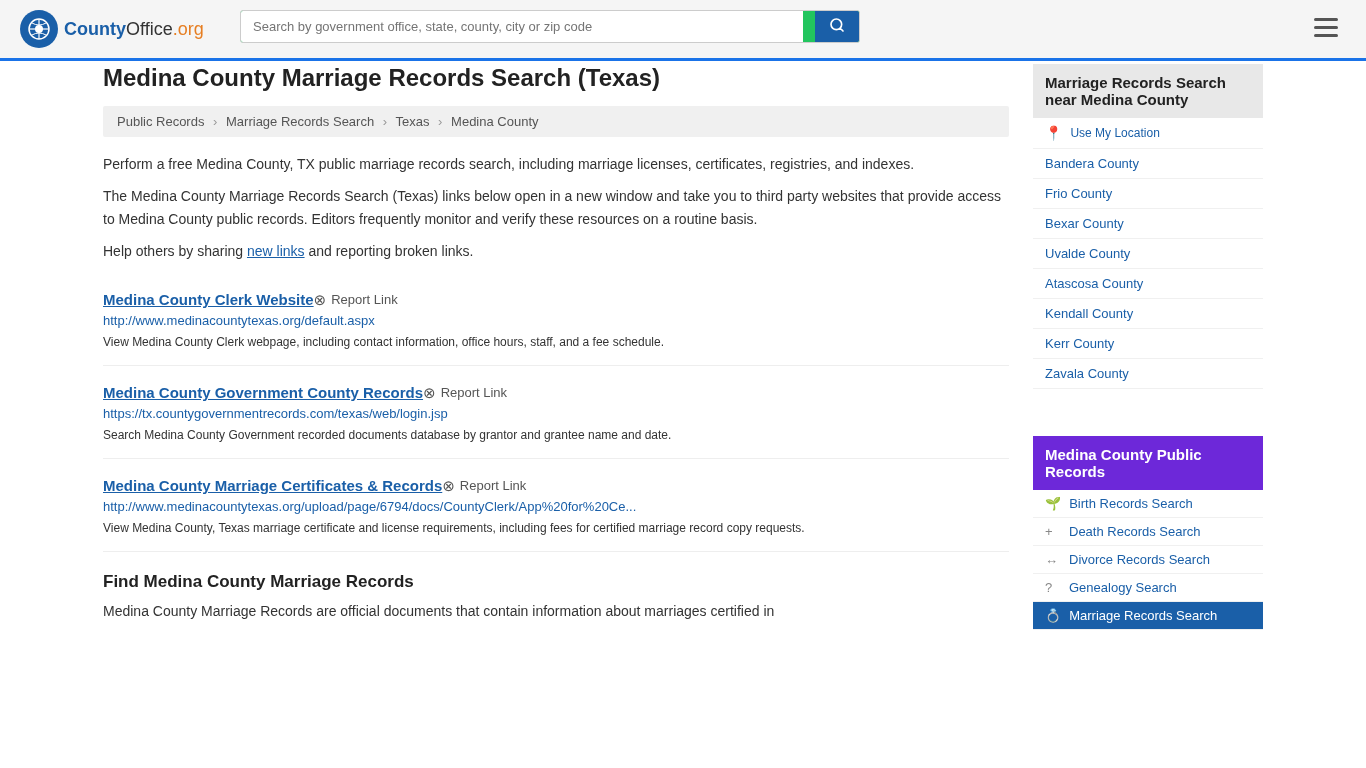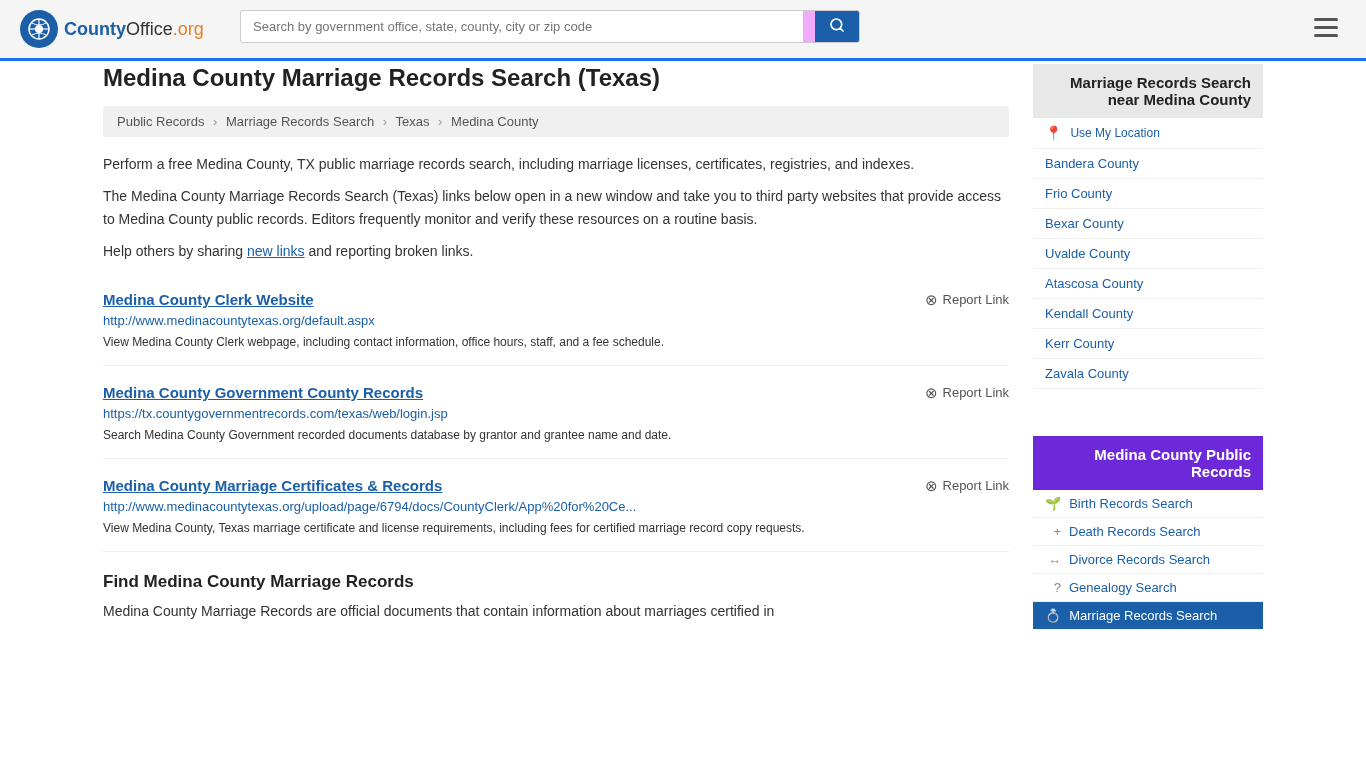--- a/index.html
+++ b/index.html
@@ -44,21 +44,21 @@
       color: #e67e22;
       font-weight: normal;
     }
     .search-bar {
       flex: 1;
       max-width: 620px;
       display: flex;
       border: 1px solid #ccc;
       border-radius: 3px;
       overflow: hidden;
-      background: #f0abfc;
+      background: #22c55e;
       gap: 12px;
     }
     .search-bar input {
       flex: 1;
       padding: 8px 12px;
       border: none;
       outline: none;
       font-size: 13px;
       color: #666;
     }
@@ -134,21 +134,20 @@
 
     
     .result-item {
       border-bottom: 1px solid #eee;
       padding: 18px 0 14px;
     }
     .result-item:last-of-type { border-bottom: none; }
     .result-header {
       display: flex;
       align-items: center;
-      justify-content: space-between;
       margin-bottom: 4px;
     }
     .result-title {
       font-size: 15px;
       font-weight: bold;
       color: #1a5fa8;
       text-decoration: underline;
       cursor: pointer;
     }
     .report-link {
@@ -180,21 +179,20 @@
       font-size: 17px;
       font-weight: bold;
       color: #222;
       margin: 20px 0 8px;
     }
 
     
     .sidebar {
       width: 230px;
       flex-shrink: 0;
-      text-align: right;
     }
     .sidebar-section {
       background: #fff;
       margin-bottom: 10px;
     }
     .sidebar-section-title {
       background: #e8e8e8;
       padding: 10px 12px;
       font-size: 15px;
       font-weight: bold;

